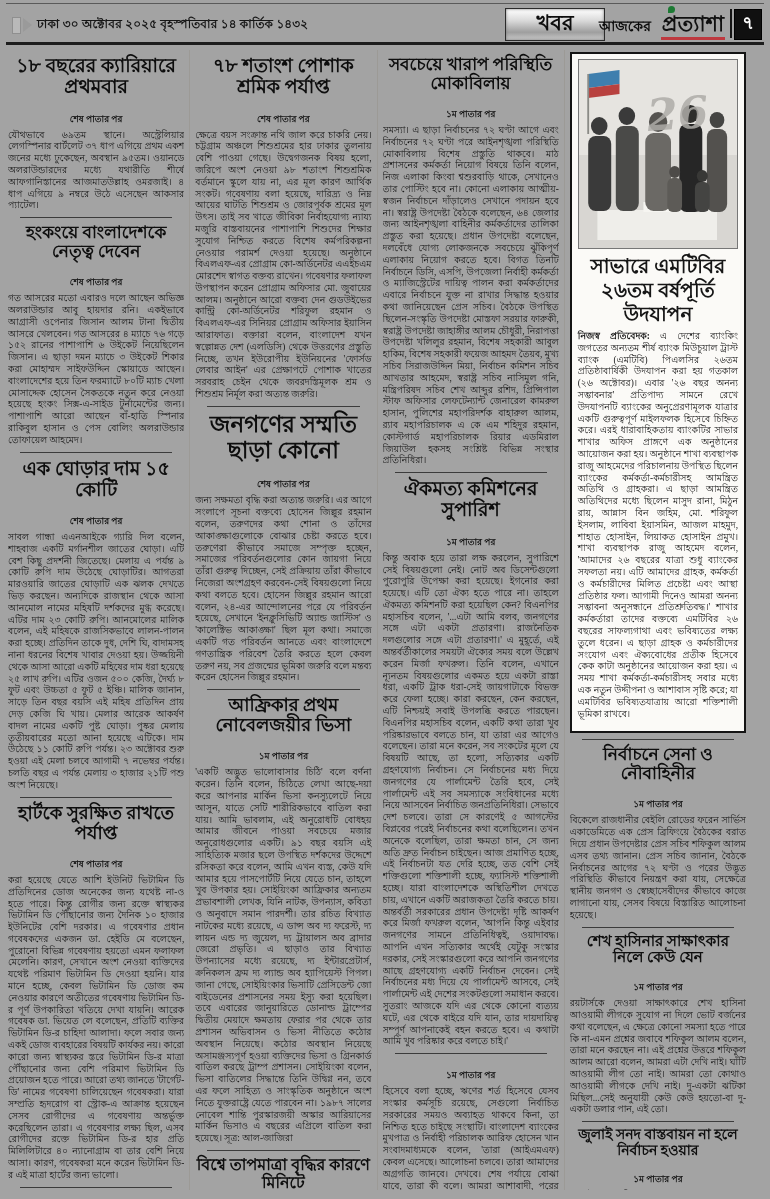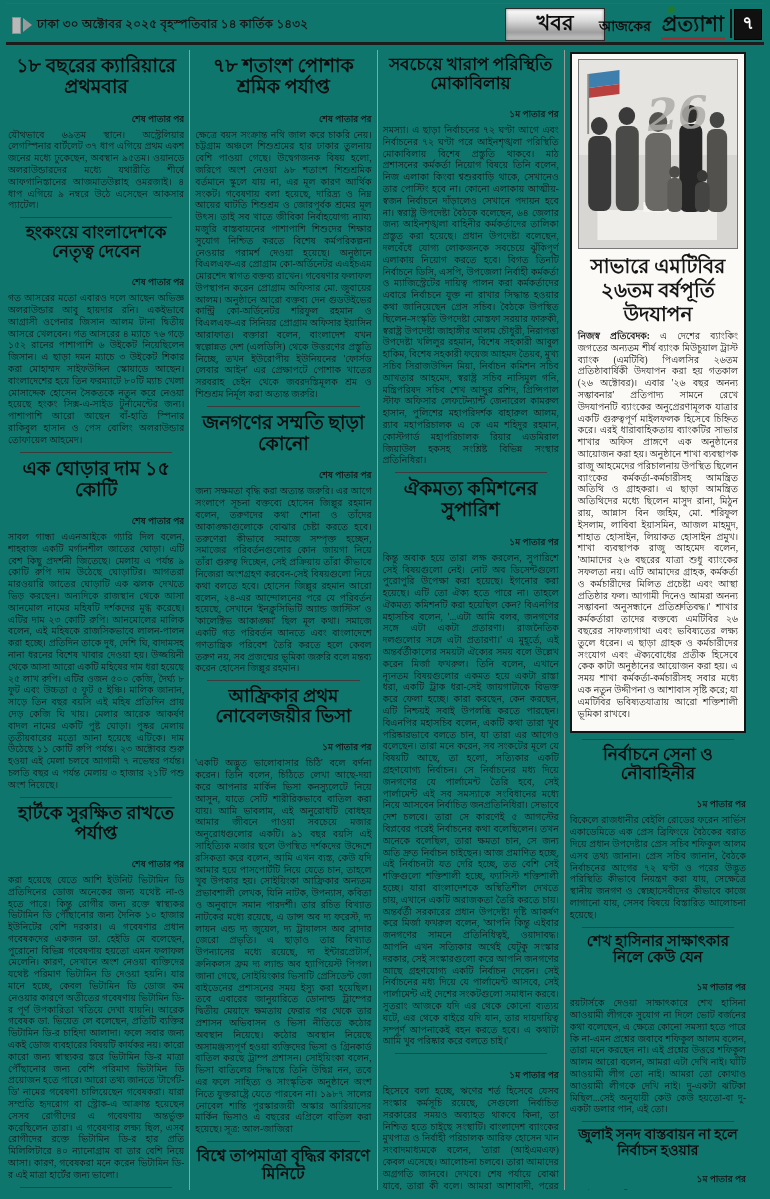--- a/index.html
+++ b/index.html
@@ -1,16 +1,16 @@
 <!DOCTYPE html>
 <html lang="bn"><head>
 <meta charset="utf-8">
 <style>
   html,body{margin:0;padding:0;background:#dddbd6;}
-  .page{width:770px;height:1199px;background:#0f766e;color:#161616;position:relative;
+  .page{width:770px;height:1199px;background:#a3a3a3;color:#161616;position:relative;
         font-family:"Liberation Serif","DejaVu Sans",serif;overflow:hidden;margin:0 auto;}
   .rule-top{position:absolute;left:6px;right:6px;top:3px;height:1px;background:#5a5a5a;}
   header{position:absolute;left:8px;right:8px;top:6px;height:34px;}
   .date-wrap{position:absolute;left:4px;top:9px;display:flex;align-items:center;gap:5px;}
   .arrow-bar{width:7px;height:15px;background:#b9b9b9;border:1px solid #8f8f8f;}
   .arrow-tri{width:0;height:0;border-left:9px solid #9a9a9a;border-top:7px solid transparent;border-bottom:7px solid transparent;margin-left:-3px;}
   .date-line{font-size:12px;font-weight:bold;letter-spacing:.2px;}
   .section-box{position:absolute;left:497px;top:2px;width:98px;height:31px;
         background:linear-gradient(180deg,#ffffff 0%,#d9d9d9 38%,#9e9e9e 75%,#c9c9c9 100%);
         border:1px solid #2b2b2b;box-shadow:inset 0 0 3px #777;
@@ -23,21 +23,21 @@
   .mast2::before{content:"";position:absolute;left:8px;top:-2px;width:7px;height:7px;background:#1d7a34;border-radius:50% 50% 50% 0;}
   .mast-sep{position:absolute;right:30px;top:3px;width:2px;height:29px;background:#141414;}
   .pagenum{position:absolute;right:0;top:3px;width:26px;height:29px;background:#101010;color:#fff;
         display:flex;align-items:center;justify-content:center;font-size:18px;font-weight:bold;
         border:1px solid #000;}
   .rule-thick{position:absolute;left:6px;right:6px;top:42px;height:3px;background:#1d1d1d;}
   main.cols{position:absolute;left:8px;right:24px;top:50px;height:1140px;display:flex;overflow:hidden;}
   .col{flex:1 1 0;overflow:hidden;min-width:0;}
   .vrule{width:1px;background:#9c9a96;margin:0 5px;flex:0 0 1px;}
   .art h2{font-weight:bold;text-align:center;line-height:1.12;margin:5px 1px 2px;color:#0e0e0e;}
-  .kicker{text-align:right;font-size:9px;font-weight:bold;margin:14px 0 3px;}
+  .kicker{text-align:center;font-size:9px;font-weight:bold;margin:14px 0 3px;}
   .body{font-size:9.3px;line-height:1.27;text-align:justify;margin:0 0 5px;word-break:break-word;}
   .hr{height:1px;background:#3c3c3c;margin:3px 12px 3px;}
   .boxed{border:2px solid #141414;padding:5px 6px 6px;margin:2px 0 6px;background:#fbfaf7;}
   .photo{height:188px;background:linear-gradient(180deg,#e4e2df 0%,#cfcdc9 55%,#bdbbb7 100%);
         position:relative;overflow:hidden;margin-bottom:5px;border:1px solid #777;}
   .boxed h2{font-size:20px;font-weight:bold;text-align:center;line-height:1.2;margin:4px 2px 5px;}
   .byline{font-weight:bold;}
   .logo26{position:absolute;left:50%;top:28px;transform:translateX(-18%) rotate(-4deg);
         font-size:44px;font-style:italic;font-weight:bold;color:#aeaca8;opacity:.85;
         font-family:"DejaVu Serif",serif;}
@@ -103,21 +103,21 @@
       </section>
     <div class="vrule"></div>
     <section class="col">
         <article class="art">
           <h2 style="font-size: 19px;">৭৮ শতাংশ পোশাক শ্রমিক পর্যাপ্ত</h2>
           <div class="kicker">শেষ পাতার পর</div>
           <p class="body">ক্ষেত্রে বয়স সংক্রান্ত নথি জাল করে চাকরি নেয়। চট্টগ্রাম অঞ্চলে শিশুশ্রমের হার ঢাকার তুলনায় বেশি পাওয়া গেছে। উদ্বেগজনক বিষয় হলো, জরিপে অংশ নেওয়া ৯৮ শতাংশ শিশুশ্রমিক বর্তমানে স্কুলে যায় না, এর মূল কারণ আর্থিক সংকট। গবেষণায় বলা হয়েছে, দারিদ্র্য ও নিম্ন আয়ের ঘাটতি শিশুশ্রম ও জোরপূর্বক শ্রমের মূল উৎস। তাই সব খাতে জীবিকা নির্বাহযোগ্য ন্যায্য মজুরি বাস্তবায়নের পাশাপাশি শিশুদের শিক্ষার সুযোগ নিশ্চিত করতে বিশেষ কর্মপরিকল্পনা নেওয়ার পরামর্শ দেওয়া হয়েছে। অনুষ্ঠানে বিএলএফ-এর প্রোগ্রাম কো-অর্ডিনেটর এএইচএম মোরশেদ স্বাগত বক্তব্য রাখেন। গবেষণার ফলাফল উপস্থাপন করেন প্রোগ্রাম অফিসার মো. জুবায়ের আলম। অনুষ্ঠানে আরো বক্তব্য দেন গুডউইভের কান্ট্রি কো-অর্ডিনেটর শরিফুল রহমান ও বিএলএফ-এর সিনিয়র প্রোগ্রাম অফিসার ইয়াসিন আরাফাত। বক্তারা বলেন, বাংলাদেশ যখন স্বল্পোন্নত দেশ (এলডিসি) থেকে উত্তরণের প্রস্তুতি নিচ্ছে, তখন ইউরোপীয় ইউনিয়নের 'ফোর্সড লেবার আইন' এর প্রেক্ষাপটে পোশাক খাতের সরবরাহ চেইন থেকে জবরদস্তিমূলক শ্রম ও শিশুশ্রম নির্মূল করা অত্যন্ত জরুরি।</p>
         </article>
         <div class="hr"></div>
         <article class="art">
-          <h2 style="font-size: 19px;">জনগণের সম্মতি ছাড়া কোনো</h2>
+          <h2 style="font-size: 23px;">জনগণের সম্মতি ছাড়া কোনো</h2>
           <div class="kicker">শেষ পাতার পর</div>
           <p class="body">জন্য সক্ষমতা বৃদ্ধি করা অত্যন্ত জরুরি। এর আগে সংলাপে সূচনা বক্তব্যে হোসেন জিল্লুর রহমান বলেন, তরুণদের কথা শোনা ও তাঁদের আকাঙ্ক্ষাগুলোকে বোঝার চেষ্টা করতে হবে। তরুণেরা কীভাবে সমাজে সম্পৃক্ত হচ্ছেন, সমাজের পরিবর্তনগুলোর কোন জায়গা নিয়ে তাঁরা গুরুত্ব দিচ্ছেন, সেই প্রক্রিয়ায় তাঁরা কীভাবে নিজেরা অংশগ্রহণ করবেন-সেই বিষয়গুলো নিয়ে কথা বলতে হবে। হোসেন জিল্লুর রহমান আরো বলেন, ২৪-এর আন্দোলনের পরে যে পরিবর্তন হয়েছে, সেখানে 'ইনক্লুসিভিটি অ্যান্ড জাস্টিস' ও 'কালেক্টিভ আকাঙ্ক্ষা' ছিল মূল কথা। সমাজে একটি গত পরিবর্তন আনতে এবং বাংলাদেশে গণতান্ত্রিক পরিবেশ তৈরি করতে হলে কেবল তরুণ নয়, সব প্রজন্মের ভূমিকা জরুরি বলে মন্তব্য করেন হোসেন জিল্লুর রহমান।</p>
         </article>
         <div class="hr"></div>
         <article class="art">
           <h2 style="font-size: 18px;">আফ্রিকার প্রথম নোবেলজয়ীর ভিসা</h2>
           <div class="kicker">১ম পাতার পর</div>
           <p class="body">'একটি অদ্ভুত ভালোবাসার চিঠি' বলে বর্ণনা করেন। তিনি বলেন, চিঠিতে লেখা আছে-দয়া করে আপনার মার্কিন ভিসা কনস্যুলেটে নিয়ে আসুন, যাতে সেটি শারীরিকভাবে বাতিল করা যায়। আমি ভাবলাম, এই অনুরোধটি বোধহয় আমার জীবনে পাওয়া সবচেয়ে মজার অনুরোধগুলোর একটি। ৯১ বছর বয়সি এই সাহিত্যিক মজার ছলে উপস্থিত দর্শকদের উদ্দেশে রসিকতা করে বলেন, আমি এখন ব্যস্ত, কেউ যদি আমার হয়ে পাসপোর্টটি নিয়ে যেতে চান, তাহলে খুব উপকার হয়। সোইয়িংকা আফ্রিকার অন্যতম প্রভাবশালী লেখক, যিনি নাটক, উপন্যাস, কবিতা ও অনুবাদে সমান পারদর্শী। তার রচিত বিখ্যাত নাটকের মধ্যে রয়েছে, এ ডান্স অব দ্য ফরেস্ট, দ্য লায়ন এন্ড দ্য জুয়েল, দ্য ট্রায়ালস অব ব্রাদার জেরো প্রভৃতি। এ ছাড়াও তার বিখ্যাত উপন্যাসের মধ্যে রয়েছে, দ্য ইন্টারপ্রেটার্স, ক্রনিকলস ফ্রম দ্য ল্যান্ড অব হ্যাপিয়েস্ট পিপল। জানা গেছে, সোইয়িংকার ভিসাটি প্রেসিডেন্ট জো বাইডেনের প্রশাসনের সময় ইস্যু করা হয়েছিল। তবে এবারের জানুয়ারিতে ডোনাল্ড ট্রাম্পের দ্বিতীয় মেয়াদে ক্ষমতায় ফেরার পর থেকে তার প্রশাসন অভিবাসন ও ভিসা নীতিতে কঠোর অবস্থান নিয়েছে। কঠোর অবস্থান নিয়েছে অসামঞ্জস্যপূর্ণ হওয়া ব্যক্তিদের ভিসা ও গ্রিনকার্ড বাতিল করছে ট্রাম্প প্রশাসন। সোইয়িংকা বলেন, ভিসা বাতিলের সিদ্ধান্তে তিনি উদ্বিগ্ন নন, তবে এর ফলে সাহিত্য ও সাংস্কৃতিক অনুষ্ঠানে অংশ নিতে যুক্তরাষ্ট্রে যেতে পারবেন না। ১৯৮৭ সালের নোবেল শান্তি পুরস্কারজয়ী অস্কার আরিয়াসের মার্কিন ভিসাও এ বছরের এপ্রিলে বাতিল করা হয়েছে। সূত্র: আল-জাজিরা</p>
         </article>
         <div class="hr"></div>

